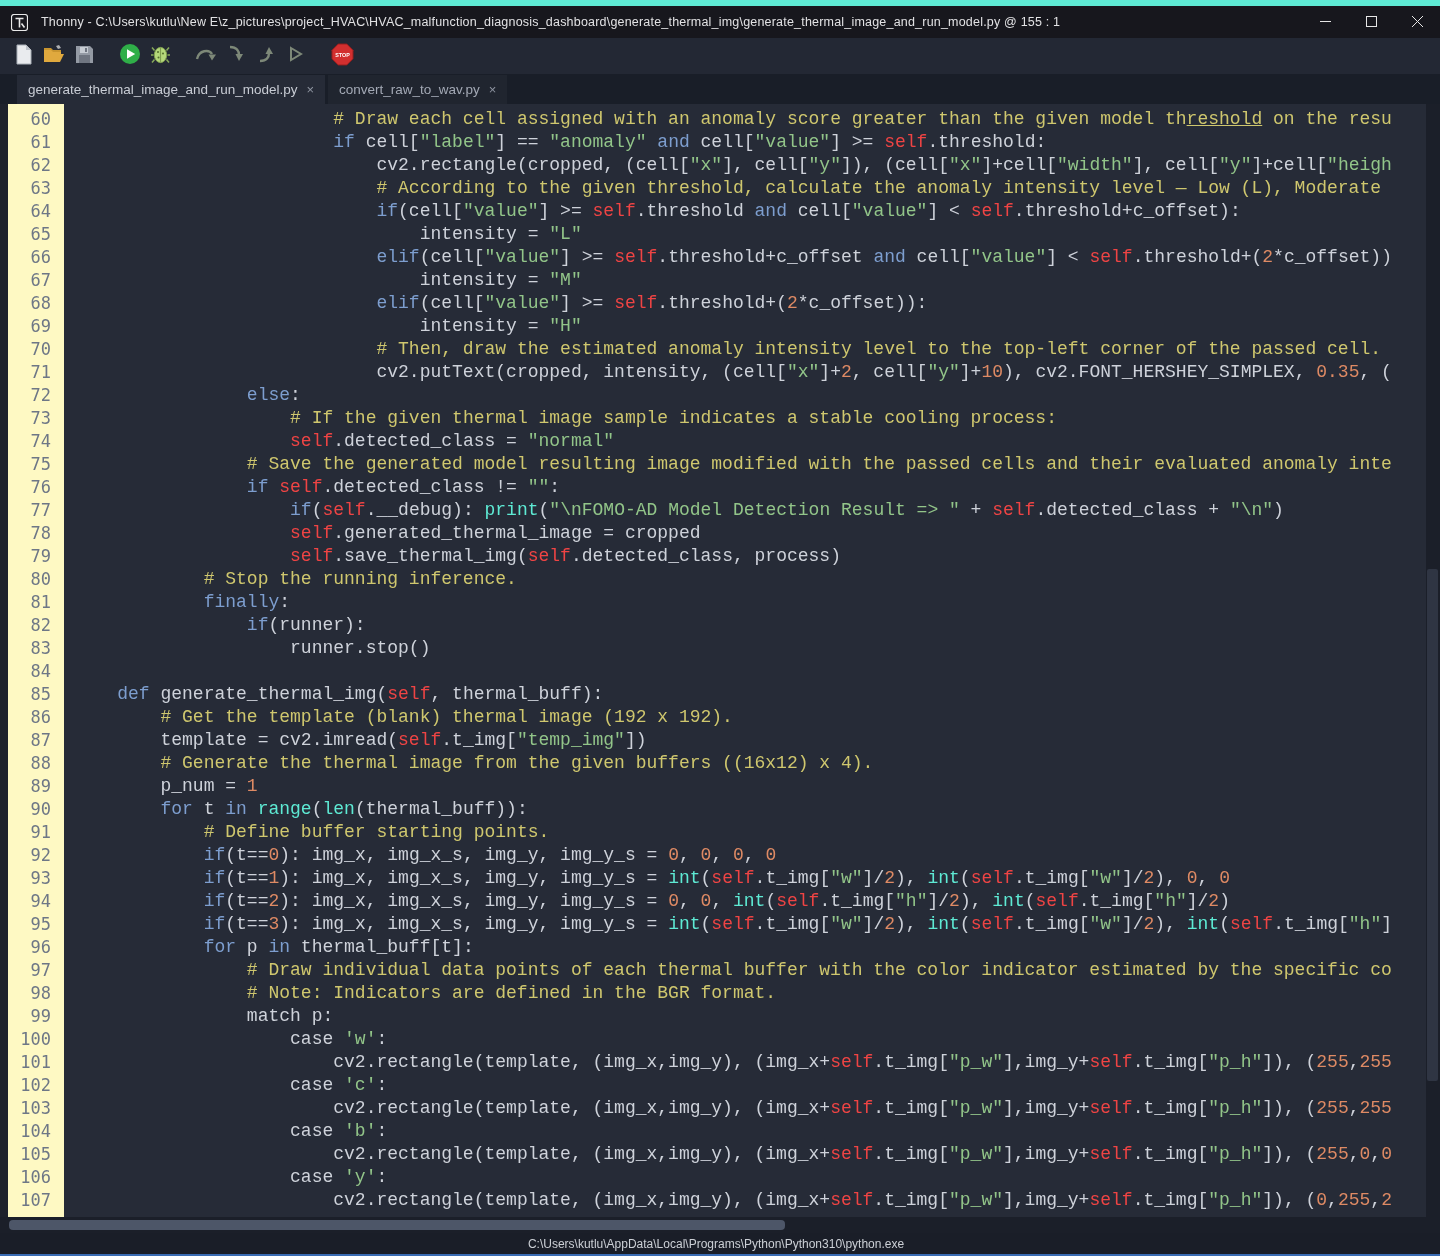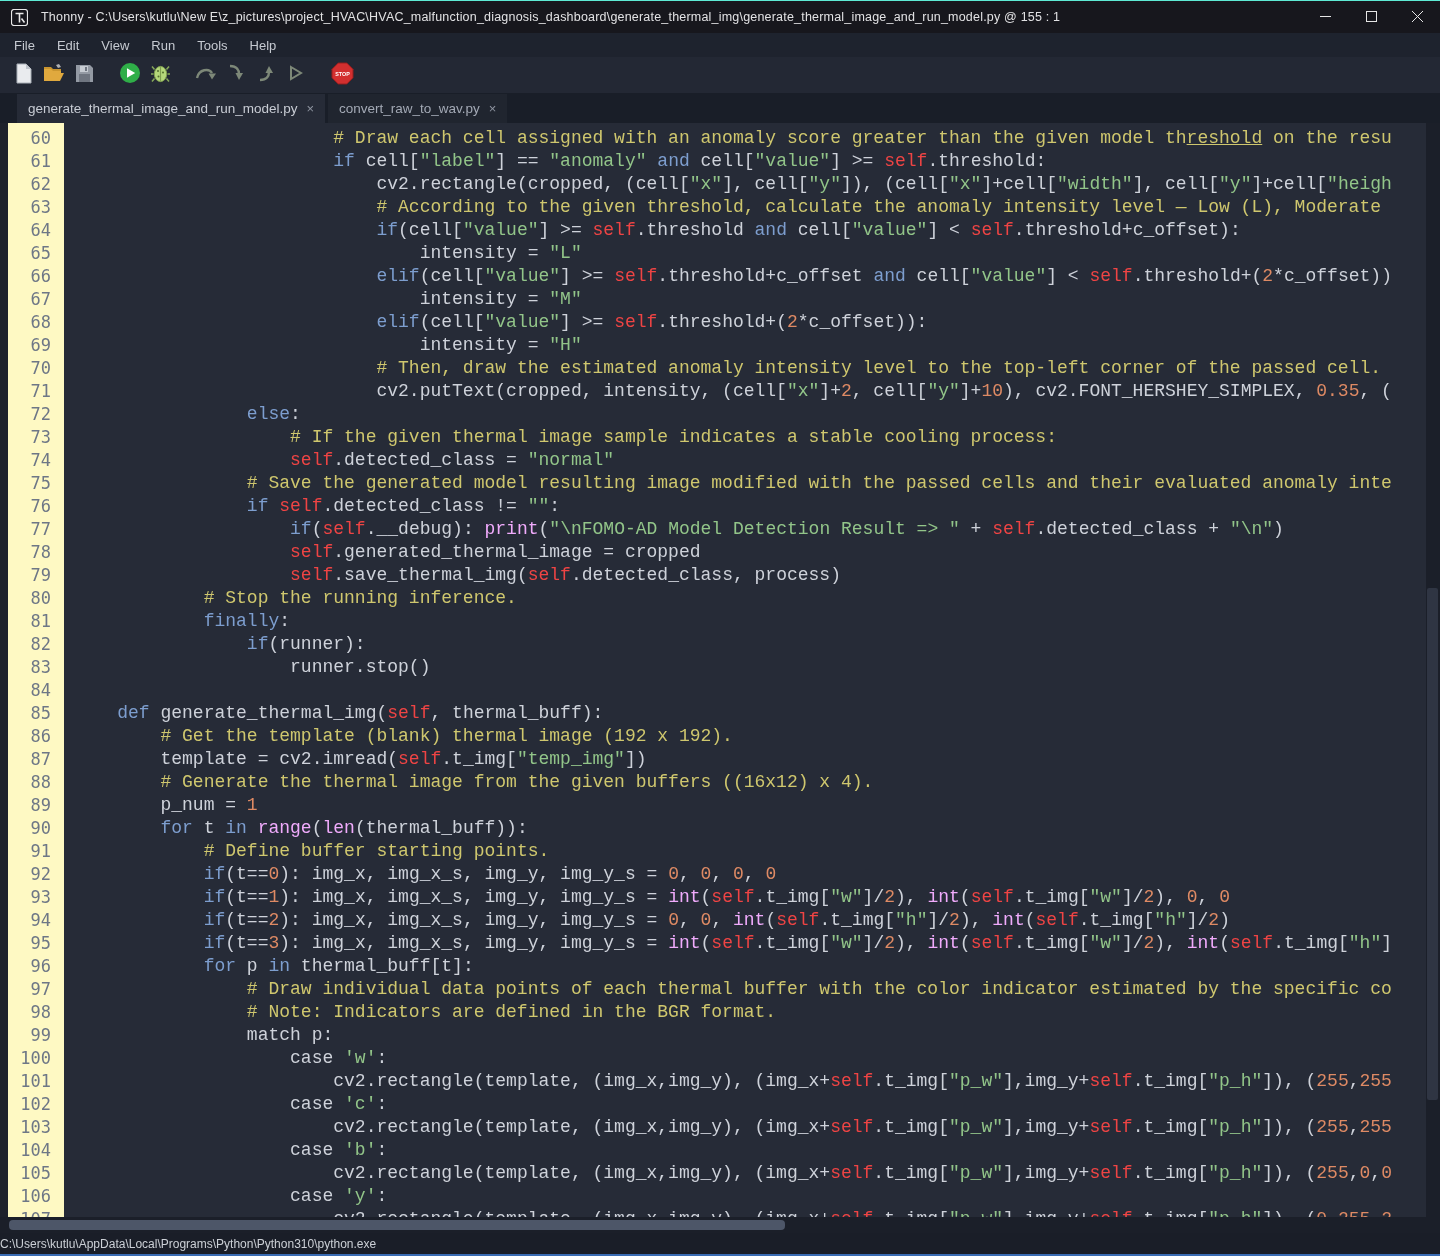--- a/index.html
+++ b/index.html
@@ -1,18 +1,18 @@
 <!DOCTYPE html>
 <html><head>
 <meta charset="utf-8">
 <style>
   html,body{margin:0;padding:0;width:1440px;height:1256px;overflow:hidden;
     font-family:"Liberation Sans",sans-serif;background:#262b37;}
   .window{position:absolute;inset:0;display:flex;flex-direction:column;box-sizing:border-box;
-    border-top:1px solid #5eead4;border-bottom:2px solid #3a6cb4;}
+    border-top:6px solid #5eead4;border-bottom:2px solid #3a6cb4;}
 
   
   .titlebar{height:32px;flex:0 0 32px;background:#17171d;display:flex;align-items:center;color:#e2e2e4;font-size:12.5px;}
   .app-icon{margin:0 13px 0 11px;display:flex;}
   .title-text{white-space:nowrap;letter-spacing:.2px;}
   .win-controls{margin-left:auto;display:flex;height:100%;}
   .win-btn{width:46px;height:100%;display:flex;align-items:center;justify-content:center;background:transparent;border:none;padding:0;}
 
   
   .menubar{height:24px;flex:0 0 24px;background:#1e232e;display:flex;align-items:center;color:#c6cad1;font-size:13px;padding-left:3px;}
@@ -33,36 +33,36 @@
   .editor{flex:1 1 auto;position:relative;display:flex;background:#1e222c;overflow:hidden;padding-left:8px;}
   .gutter{width:56px;flex:0 0 56px;background:#fef9c3;color:#6e7786;
     font-family:"DejaVu Sans Mono",monospace;font-size:17px;line-height:23px;text-align:right;padding-top:4px;box-sizing:border-box;}
   .ln{height:23px;padding-right:13px;}
   .code{flex:1;background:#262b37;font-family:"DejaVu Sans Mono",monospace;font-size:18px;line-height:23px;
     color:#ced2da;padding:4px 0 0 10px;white-space:pre;overflow:hidden;}
   .cl{height:23px;font-family:Liberation Mono, monospace;}
   .tk-c{color:#cfc76e}
   .tk-cu{color:#cfc76e;text-decoration:underline;}
   .tk-k{color:#7d9ecf}
-  .tk-b{color:#f0abfc}
+  .tk-b{color:#5eead4}
   .tk-s{color:#92c589}
   .tk-n{color:#de8a64}
   .tk-v{color:#ef4444}
   .tk-t{color:#ced2da}
 
   .vscroll{position:absolute;top:0;right:0;bottom:0;width:14px;background:#1b1f29;}
   .vthumb{position:absolute;left:1px;width:11px;top:465px;height:512px;background:#2f3543;border-radius:2px;}
 
   
   .hscroll{height:16px;flex:0 0 16px;background:#1b1f29;position:relative;}
   .hthumb{position:absolute;left:9px;top:3px;width:776px;height:10px;background:#4d5668;border-radius:4px;}
 
   
   .statusbar{height:21px;flex:0 0 21px;background:#1a1e28;color:#ccd0d6;font-size:12px;
-    display:flex;align-items:center;justify-content:flex-start;padding-right:8px;}
+    display:flex;align-items:center;justify-content:center;padding-right:8px;}
 </style>
 </head>
 <body>
 
 <div class="window">
 
   <div class="titlebar">
     <span class="app-icon">
       <svg width="17" height="17" viewBox="0 0 17 17">
           <rect x="0.5" y="0.5" width="16" height="16" rx="2.5" fill="none" stroke="#e8e8e8" stroke-width="1.2"></rect>
@@ -82,28 +82,20 @@
             </svg></span>
       </button>
       <button class="win-btn">
         <span><svg width="11" height="11">
               <path d="M0 0l11 11M11 0L0 11" stroke="#e6e6e6" stroke-width="1"></path>
             </svg></span>
       </button>
     </div>
   </div>
 
-  <div class="menubar">
-      <span class="menu-item">File</span>
-      <span class="menu-item">Edit</span>
-      <span class="menu-item">View</span>
-      <span class="menu-item">Run</span>
-      <span class="menu-item">Tools</span>
-      <span class="menu-item">Help</span>
-    </div>
 
   <div class="toolbar">
       <div class="tool-btn">
         <span><svg width="18" height="21" viewBox="0 0 18 21">
             <path d="M2 1h9l5 5v14H2z" fill="#e9ebee" stroke="#aab0b8" stroke-width="1"></path>
             <path d="M11 1v5h5z" fill="#bfc4cb"></path>
           </svg></span>
       </div>
       <div class="tool-btn">
         <span><svg width="22" height="19" viewBox="0 0 22 19">

